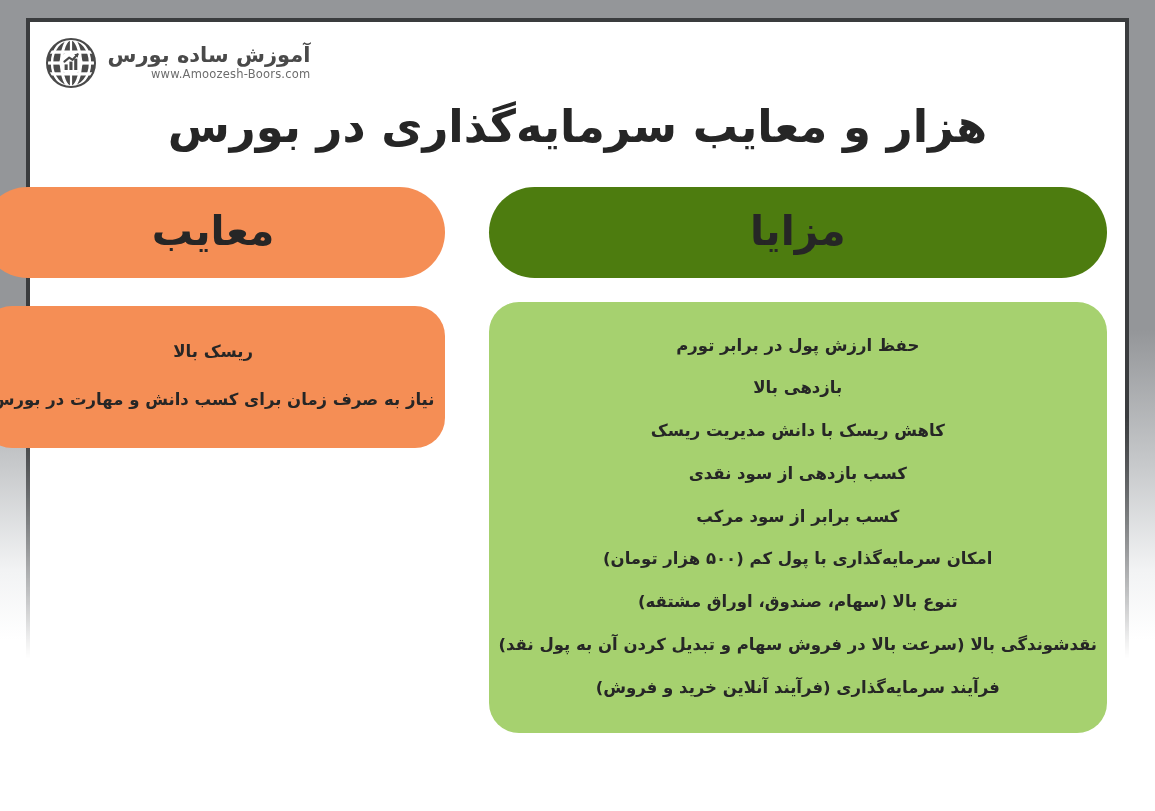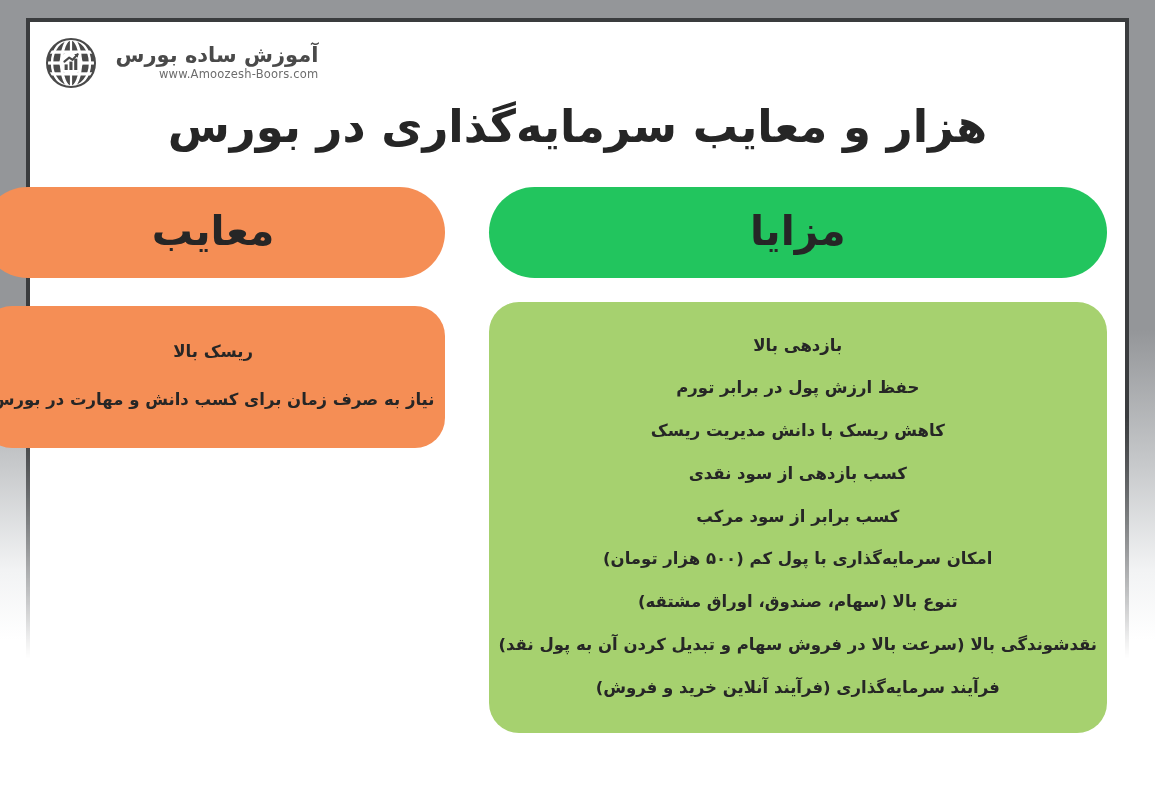--- a/index.html
+++ b/index.html
@@ -68,21 +68,21 @@
 
   
   #logo {
     position: absolute;
     top: 14px;
     right: 820px;
     left: 14px;
     display: flex;
     flex-direction: row-reverse;
     align-items: center;
-    gap: 16px;
+    gap: 8px;
     direction: rtl;
   }
   #logo-mark { width: 54px; height: 54px; flex: 0 0 auto; }
   #logo-words { display: flex; flex-direction: column; align-items: flex-start; line-height: 1; }
   #logo-fa {
     font-size: 21px;
     font-weight: bold;
     color: #4a4a4a;
     letter-spacing: -0.5px;
     white-space: nowrap;
@@ -128,21 +128,21 @@
 
   .col-header {
     border-radius: 46px;
     text-align: center;
     font-size: 41px;
     font-weight: bold;
     color: #262626;
     padding: 24px 10px 26px;
     line-height: 1;
   }
-  #header-pros { background: #22c55e; }
+  #header-pros { background: #4d7c0f; }
   #header-cons { background: #f58e55; margin-right: 14px; }
 
   .col-body {
     border-radius: 30px;
     padding: 22px 8px 24px;
     display: flex;
     flex-direction: column;
   }
   #body-pros { background: #a6d16f; margin-top: 24px; }
   #body-cons { background: #f58e55; margin-top: 28px; margin-right: 14px; }
@@ -205,22 +205,22 @@
     </span>
   </div>
 
   <div id="page-title">هزار و معایب سرمایه‌گذاری در بورس</div>
 
   <div id="columns">
 
     <div class="column" id="column-pros">
       <div class="col-header" id="header-pros">مزایا</div>
       <div class="col-body" id="body-pros">
+        <div class="item">حفظ ارزش پول در برابر تورم</div>
         <div class="item">بازدهی بالا</div>
-        <div class="item">حفظ ارزش پول در برابر تورم</div>
         <div class="item">کاهش ریسک با دانش مدیریت ریسک</div>
         <div class="item">کسب بازدهی از سود نقدی</div>
         <div class="item">کسب برابر از سود مرکب</div>
         <div class="item">امکان سرمایه‌گذاری با پول کم (۵۰۰ هزار تومان)</div>
         <div class="item">تنوع بالا (سهام، صندوق، اوراق مشتقه)</div>
         <div class="item">نقدشوندگی بالا (سرعت بالا در فروش سهام و تبدیل کردن آن به پول نقد)</div>
         <div class="item">فرآیند سرمایه‌گذاری (فرآیند آنلاین خرید و فروش)</div>
       </div>
     </div>
 

